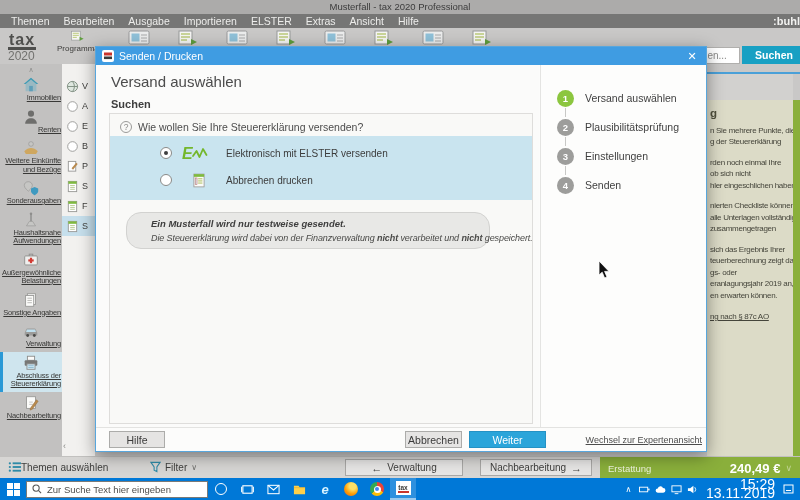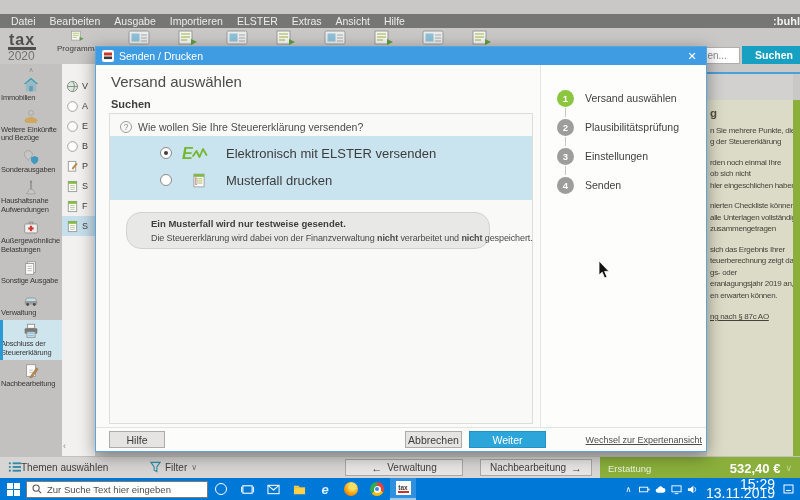--- a/index.html
+++ b/index.html
@@ -38,22 +38,22 @@
 
   
   #sidebar { position:absolute; left:0; top:64px; width:62px; height:392px; background:#c2c1c0;
              display:flex; flex-direction:column; align-items:center; padding-top:1px; overflow:hidden; }
   #side-chevron { font-size:7px; color:#8b8b89; height:9px; line-height:9px; }
   .side-item { position:relative; width:100%; display:flex; flex-direction:column; align-items:center;
                padding:2px 1px 3px; overflow:hidden; }
   .side-item.sel { background:#cfe5ee; }
   .side-sel-bar { position:absolute; left:0; top:0; bottom:0; width:3px; background:#2a99d6; }
   .side-ico { width:20px; height:18px; }
-  .side-label { font-size:7.5px; letter-spacing:-0.2px; color:#383836; text-align:left;
-                line-height:8.5px; width:100%; }
+  .side-label { font-size:7.5px; letter-spacing:-0.2px; color:#383836; text-align:right;
+                line-height:8.5px; width:100%;text-decoration:underline; }
 
   
   #bg-list { position:absolute; left:62px; top:64px; width:33px; height:392px; background:#f2f1ef;
              padding-top:12px; overflow:hidden; }
   .bg-row { height:20px; display:flex; align-items:center; gap:3px; padding-left:4px; }
   .bg-row.sel { background:#c6dfec; }
   .bg-ico { width:13px; height:13px; flex:none; }
   .bg-letter { font-size:9px; color:#3f3f3d; }
   #bg-scroll-hint { position:absolute; left:63px; top:441px; font-size:9px; color:#8a8a88; }
 
@@ -86,23 +86,23 @@
            font-size:8.5px; text-align:center; line-height:11px; flex:none; }
   #question-text { font-size:10.5px; color:#4c4c4c; }
   #blue-area { position:absolute; left:0; right:0; top:22px; height:64px; background:#c9e4ef; }
   .opt-row { position:absolute; left:50px; height:22px; display:flex; align-items:center; gap:10px; }
   .opt-row.r0 { top:6px; } .opt-row.r1 { top:33px; }
   .radio { width:12px; height:12px; border-radius:50%; background:#fff; border:1px solid #8a8a88;
            position:relative; flex:none; }
   .radio.on::after { content:""; position:absolute; left:3px; top:3px; width:4px; height:4px;
                      border-radius:50%; background:#3f3f3f; }
   .opt-ico { width:34px; height:17px; flex:none; }
-  .opt-label { font-size:13px; color:#3c3c3c; }
+  .opt-label { font-size:10px; color:#3c3c3c; }
   #notebox { position:absolute; left:16px; top:98px; width:364px; background:#e8e8e6;
-             border:1px solid #d2d2d0; border-radius:15px; padding:5px 24px; }
+             border:1px solid #d2d2d0; border-radius:15px; padding:5px 24px;font-style:italic; }
   #note-line1 { font-size:9.5px; font-weight:bold; color:#3e3e3e; }
   #note-line2 { font-size:9px; letter-spacing:-0.1px; color:#4a4a48; margin-top:4px; white-space:nowrap; }
   #steps-panel { position:absolute; top:18px; right:0; bottom:24px; width:166px; background:#fdfdfc;
                  border-left:1px solid #e4e4e2; padding:24px 0 0 16px; }
   .step-row { display:flex; align-items:center; height:18px; }
   .step-circle { width:17px; height:17px; border-radius:50%; background:#9d9d9b; color:#fff;
                  font-size:9.5px; font-weight:bold; text-align:center; line-height:17px; flex:none; }
   .step-circle.act { background:#8cc63f; }
   .step-label { margin-left:11px; font-size:10.5px; color:#3f3f3f; }
   .step-conn { width:1px; height:9px; background:#c8c8c6; margin:1px 0 1px 8px; }
@@ -164,23 +164,26 @@
   #tb-clock { font-size:14px; color:#fff; text-align:right; line-height:9px; margin:0 5px; }
 
   
   #cursor { position:absolute; left:598px; top:261px; width:12px; height:18px; z-index:50; }
 </style>
 </head>
 <body>
 
 <div id="screen">
 
+  <div id="titlebar">
+    <span>Musterfall - tax 2020 Professional</span>
+  </div>
   <div id="menubar">
     <span id="menu-items" style="display:flex">
-        <div class="menu-item">Datei</div>
+        <div class="menu-item">Themen</div>
         <div class="menu-item">Bearbeiten</div>
         <div class="menu-item">Ausgabe</div>
         <div class="menu-item">Importieren</div>
         <div class="menu-item">ELSTER</div>
         <div class="menu-item">Extras</div>
         <div class="menu-item">Ansicht</div>
         <div class="menu-item">Hilfe</div>
       </span>
     <span id="brand">:buhl</span>
   </div>
@@ -269,20 +272,29 @@
               <path d="M10 2 2 9h2v8h12V9h2z" fill="#9ab9c2"></path>
               <path d="M10 2 2 9h2l6-5 6 5h2z" fill="#3e9bb4"></path>
               <rect x="8" y="11" width="4" height="6" fill="#5e9fb8"></rect>
             </svg>
           </div>
           <div class="side-label">Immobilien</div>
         </div>
         <div class="side-item">
           <div class="side-ico">
             <svg viewBox="0 0 20 20">
+              <circle cx="10" cy="6.3" r="3.4" fill="#6e6e6c"></circle>
+              <path d="M3.5 17.5c0-4 3-6.2 6.5-6.2s6.5 2.2 6.5 6.2z" fill="#6e6e6c"></path>
+            </svg>
+          </div>
+          <div class="side-label">Renten</div>
+        </div>
+        <div class="side-item">
+          <div class="side-ico">
+            <svg viewBox="0 0 20 20">
               <circle cx="10" cy="5.5" r="2.6" fill="#c6c6c4" stroke="#8e8e8c" stroke-width=".6"></circle>
               <path d="M2.5 13.5c5-4.5 10-4.5 15 0l-1.8 3.2H4.3z" fill="#cfa75f"></path>
             </svg>
           </div>
           <div class="side-label">Weitere Einkünfte und Bezüge</div>
         </div>
         <div class="side-item">
           <div class="side-ico">
             <svg viewBox="0 0 20 20">
               <path d="M7 3C4.2 3 2.5 5 2.5 7.2 2.5 10 7 13.5 7 13.5S11.5 10 11.5 7.2C11.5 5 9.8 3 7 3z" fill="#c6c6c4" stroke="#8e8e8c" stroke-width=".6"></path>
@@ -313,21 +325,21 @@
           <div class="side-label">Außergewöhnliche Belastungen</div>
         </div>
         <div class="side-item">
           <div class="side-ico">
             <svg viewBox="0 0 20 20">
               <rect x="6" y="3" width="9" height="12" fill="#f4f4f2" stroke="#9a9a98"></rect>
               <rect x="4" y="5" width="9" height="12" fill="#fbfbf9" stroke="#9a9a98"></rect>
               <path d="M6 8h5M6 10.5h5M6 13h5" stroke="#b5b5b3"></path>
             </svg>
           </div>
-          <div class="side-label">Sonstige Ausgabe</div>
+          <div class="side-label">Sonstige Angaben</div>
         </div>
         <div class="side-item">
           <div class="side-ico">
             <svg viewBox="0 0 20 20">
               <path d="M3 12l1.5-3.5c.3-.8 1-1.2 1.8-1.2h7.4c.8 0 1.5.4 1.8 1.2L17 12v3H3z" fill="#9c9c9a"></path>
               <path d="M5.5 8.3h9l1 2.7h-11z" fill="#bfe0ef"></path>
               <circle cx="6.3" cy="15" r="1.6" fill="#4a4a48"></circle>
               <circle cx="13.7" cy="15" r="1.6" fill="#4a4a48"></circle>
             </svg>
           </div>
@@ -492,21 +504,21 @@
               <div class="opt-row r1">
                 <div class="radio"></div>
                 <div class="opt-ico">
                   <svg viewBox="0 0 20 20">
                     <rect x="4" y="2.5" width="12" height="15" fill="#fbfbf9" stroke="#9a9a98"></rect>
                     <rect x="4" y="2.5" width="12" height="3.2" fill="#7fba3f"></rect>
                     <rect x="5.5" y="7" width="2.2" height="8" fill="#d9e6ee" stroke="#b2443c" stroke-width=".5"></rect>
                     <path d="M9 8h5M9 10.5h5M9 13h5" stroke="#9fb53f"></path>
                   </svg>
                 </div>
-                <div class="opt-label">Musterfall drucken</div>
+                <div class="opt-label">Abbrechen drucken</div>
               </div>
             </div>
         </div>
         <div id="notebox">
           <div id="note-line1">Ein Musterfall wird nur testweise gesendet.</div>
           <div id="note-line2"><span>Die Steuererklärung wird dabei von der Finanzverwaltung </span><b>nicht</b><span> verarbeitet und </span><b>nicht</b><span> gespeichert.</span></div>
         </div>
       </div>
     </div>
     <div id="steps-panel">
@@ -566,21 +578,21 @@
     <div class="sb-btn" id="btn-back">
       <span class="sb-arrow">←</span>
       <span>Verwaltung</span>
     </div>
     <div class="sb-btn" id="btn-fwd">
       <span>Nachbearbeitung</span>
       <span class="sb-arrow">→</span>
     </div>
     <div id="refund">
       <span id="refund-label">Erstattung</span>
-      <span id="refund-value">532,40 €</span>
+      <span id="refund-value">240,49 €</span>
       <span id="refund-chev">∨</span>
     </div>
   </div>
 
   <div id="taskbar">
     <div id="tb-start">
       <svg viewBox="0 0 13 13">
           <rect x="0" y="0" width="6" height="6" fill="#fff"></rect>
           <rect x="7" y="0" width="6" height="6" fill="#fff"></rect>
           <rect x="0" y="7" width="6" height="6" fill="#fff"></rect>

